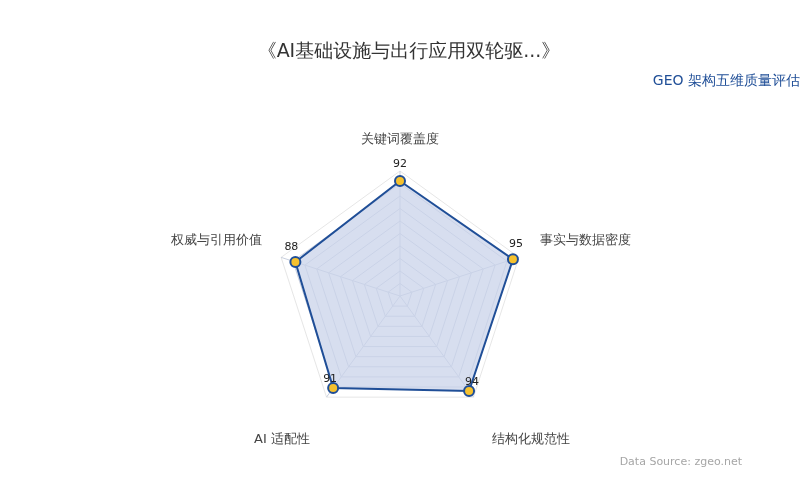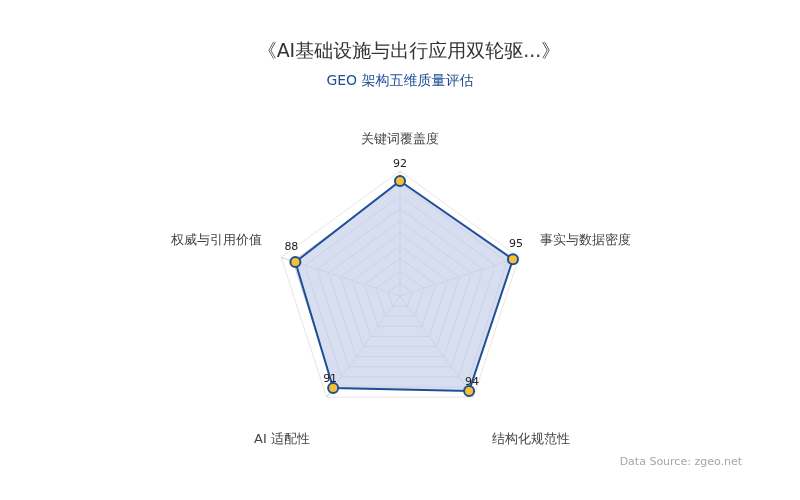--- a/index.html
+++ b/index.html
@@ -1,18 +1,18 @@
 <!DOCTYPE html>
 <html><head>
   <meta charset="utf-8">
   <style>
     html, body { margin: 0; padding: 0; background: #ffffff; }
     body { width: 800px; height: 500px; position: relative; overflow: hidden; font-family: "DejaVu Sans", "Liberation Sans", sans-serif; }
     .title { position: absolute; top: 38px; left: 9px; width: 800px; text-align: center; font-size: 19px; color: #333333; }
-    .subtitle { position: absolute; top: 72px; left: 0; width: 800px; text-align: center; font-size: 14px; color: #1f4e97; }
+    .subtitle { position: absolute; top: 72px; left: 0; width: 800px; text-align: right; font-size: 14px; color: #1f4e97; }
     svg { position: absolute; left: 0; top: 0; }
     .axis-label { font-size: 13px; fill: #444444; font-family: "DejaVu Sans", "Liberation Sans", sans-serif; }
     .value-label { font-size: 11px; fill: #222222; font-family: "DejaVu Sans", "Liberation Sans", sans-serif; }
     .source { position: absolute; right: 58px; top: 455px; font-size: 11px; color: #a6a6a6; text-align: right; }
   </style>
 </head>
 <body>
 
 <div class="title">《AI基础设施与出行应用双轮驱...》</div>
 <div class="subtitle">GEO 架构五维质量评估</div>

